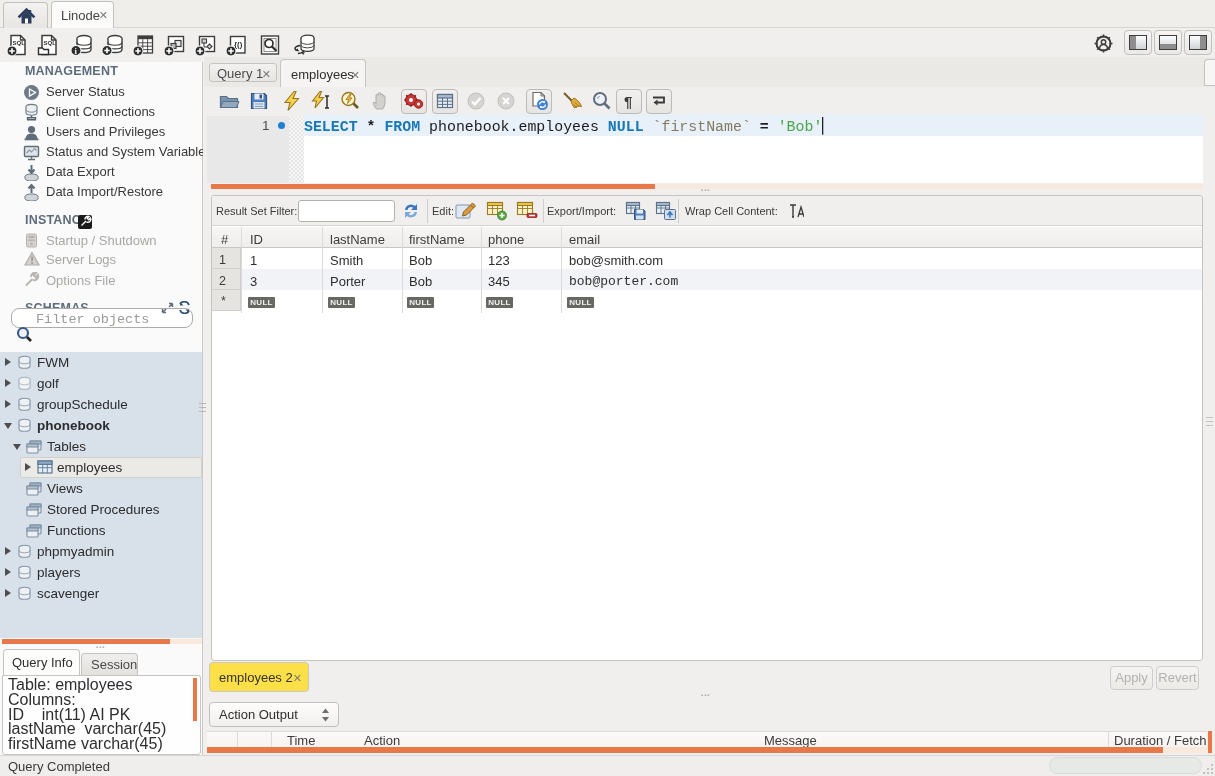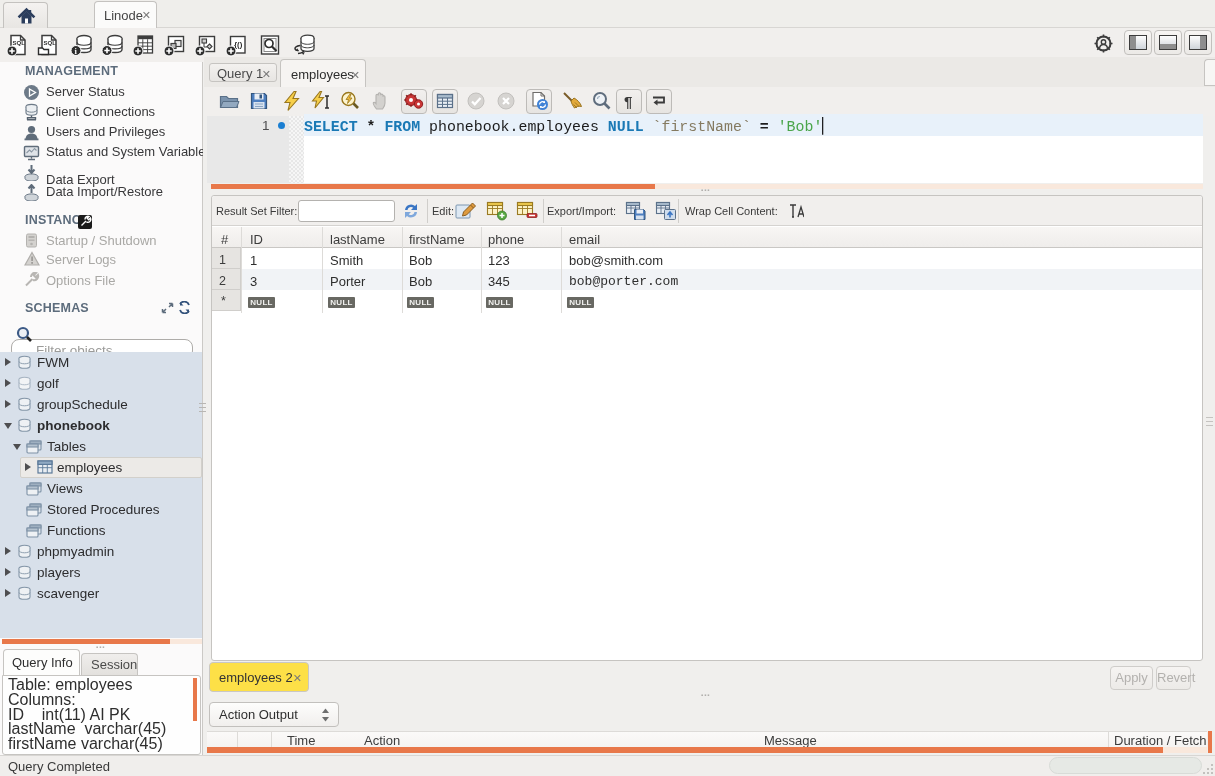--- a/index.html
+++ b/index.html
@@ -2,21 +2,21 @@
 <html><head>
 <meta charset="utf-8">
 <style>
 * { margin:0; padding:0; box-sizing:border-box; }
 html,body { width:1215px; height:776px; overflow:hidden; }
 body { font-family:"Liberation Sans", sans-serif; background:#f0efed; position:relative; font-size:13px; color:#3a3a3a; }
 .abs { position:absolute; }
 
 #toptabs { left:0; top:0; width:1215px; height:28px; background:#efeeeb; border-bottom:1px solid #d8d6d3; }
 #hometab { left:3px; top:2px; width:45px; height:26px; background:linear-gradient(#f4f2f0,#e8e6e3); border:1px solid #c4c2bf; border-bottom:none; border-radius:4px 4px 0 0; }
-#linodetab { left:51px; top:1px; width:63px; height:27px; background:#fbfbfa; border:1px solid #c4c2bf; border-bottom:none; border-radius:4px 4px 0 0;margin-left:43px; }
+#linodetab { left:51px; top:1px; width:63px; height:27px; background:#fbfbfa; border:1px solid #c4c2bf; border-bottom:none; border-radius:4px 4px 0 0; }
 #linodetab span.t { position:absolute; left:9px; top:6px; font-size:13px; color:#454545; }
 .closex { color:#7a7a7a; font-size:12px; }
 
 #maintoolbar { left:0; top:28px; width:1215px; height:34px; background:#f1efed; }
 .mti { position:absolute; top:33px; width:24px; height:24px; }
 
 .panelbtn { position:absolute; top:30px; width:28px; height:25px; background:linear-gradient(#f7f5f3,#eceae7); border:1px solid #c2c0bd; border-radius:4px; }
 .panelbtn .inner { position:absolute; left:4px; top:4px; width:18px; height:15px; border:1px solid #3c3c3c; background:linear-gradient(#fdfdfd,#cfd4da); }
 .panelbtn .dk { position:absolute; background:#8e8e8e; }
 
@@ -190,28 +190,28 @@
       <div class="dk" style="left:10px;top:0;width:6px;height:13px;"></div>
     </div>
   </div>
 
 <div class="abs" id="sidebar"></div>
 <div class="abs sechead" style="top:64px;">MANAGEMENT</div>
 <div class="abs sitem" style="top:84px;">Server Status</div>
 <div class="abs sitem" style="top:104px;">Client Connections</div>
 <div class="abs sitem" style="top:124px;">Users and Privileges</div>
 <div class="abs sitem" style="top:144px;width:157px;overflow:hidden;">Status and System Variables</div>
-<div class="abs sitem" style="top:172px;">Data Export</div>
+<div class="abs sitem" style="top:164px;">Data Export</div>
 <div class="abs sitem" style="top:184px;">Data Import/Restore</div>
 <div class="abs sechead" style="top:213px;">INSTANCE</div>
 <div class="abs sitem dis" style="top:233px;">Startup / Shutdown</div>
 <div class="abs sitem dis" style="top:252px;">Server Logs</div>
 <div class="abs sitem dis" style="top:273px;">Options File</div>
 <div class="abs sechead" style="top:301px;">SCHEMAS</div>
-<div class="abs" id="filterbox" style="left:11px;top:339px;width:182px;height:20px;background:#fff;border:1px solid #aeaca9;border-radius:8px;">
+<div class="abs" id="filterbox" style="left:11px;top:308px;width:182px;height:20px;background:#fff;border:1px solid #aeaca9;border-radius:8px;font-family:Liberation Mono, monospace;">
   <span style="position:absolute;left:24px;top:3px;color:#9b9b99;font-size:13.5px;">Filter objects</span>
 </div>
 <div class="abs" id="tree">
   <div class="trow" style="top:0px;">
       <i class="exp closed" style="left:5px;top:6px;"></i>
       <svg class="cyl" style="left:17px;top:3px;" width="15" height="15">
         <ellipse cx="7.5" cy="3.5" rx="5.5" ry="2.3" fill="#eef1f4" stroke="#8496a8" stroke-width="1.1"></ellipse>
         <path d="M2 3.5 v7.5 c0 1.3 2.5 2.3 5.5 2.3 s5.5-1 5.5-2.3 v-7.5" fill="#eef1f4" stroke="#8496a8" stroke-width="1.1"></path>
         <path d="M2 6.5 c0 1.3 2.5 2.3 5.5 2.3 s5.5-1 5.5-2.3" fill="none" stroke="#8496a8" stroke-width="0.9"></path>
       </svg>
@@ -589,21 +589,21 @@
   <div class="nullb" style="left:195px;">NULL</div>
   <div class="nullb" style="left:274px;">NULL</div>
   <div class="nullb" style="left:355px;">NULL</div>
 </div>
 
 <div class="abs" id="emp2tab">
     <span style="position:absolute;left:9px;top:7px;font-size:13px;color:#333;">employees 2</span>
     <span class="closex" style="position:absolute;right:6px;top:9px;font-size:11px;">✕</span>
   </div>
 <div class="abs formbtn" style="left:1110px;width:43px;"><span style="position:relative;top:3px;">Apply</span></div>
-<div class="abs formbtn" style="left:1156px;width:35px;"><span style="position:relative;top:3px;">Revert</span></div>
+<div class="abs formbtn" style="left:1156px;width:43px;"><span style="position:relative;top:3px;">Revert</span></div>
 
 <div class="abs" id="aodrop">
     <span style="position:absolute;left:9px;top:4px;font-size:13px;color:#2e2e2e;">Action Output</span>
     <svg style="position:absolute;right:8px;top:5px;" width="9" height="14">
       <path d="M4.5 0.5 L8 5 H1 Z" fill="#6e6e6e"></path>
       <path d="M4.5 13.5 L1 9 h7 Z" fill="#6e6e6e"></path>
     </svg>
   </div>
 <div class="abs" id="aohead"></div>
 <div class="abs aosep" style="left:237px;"></div>

